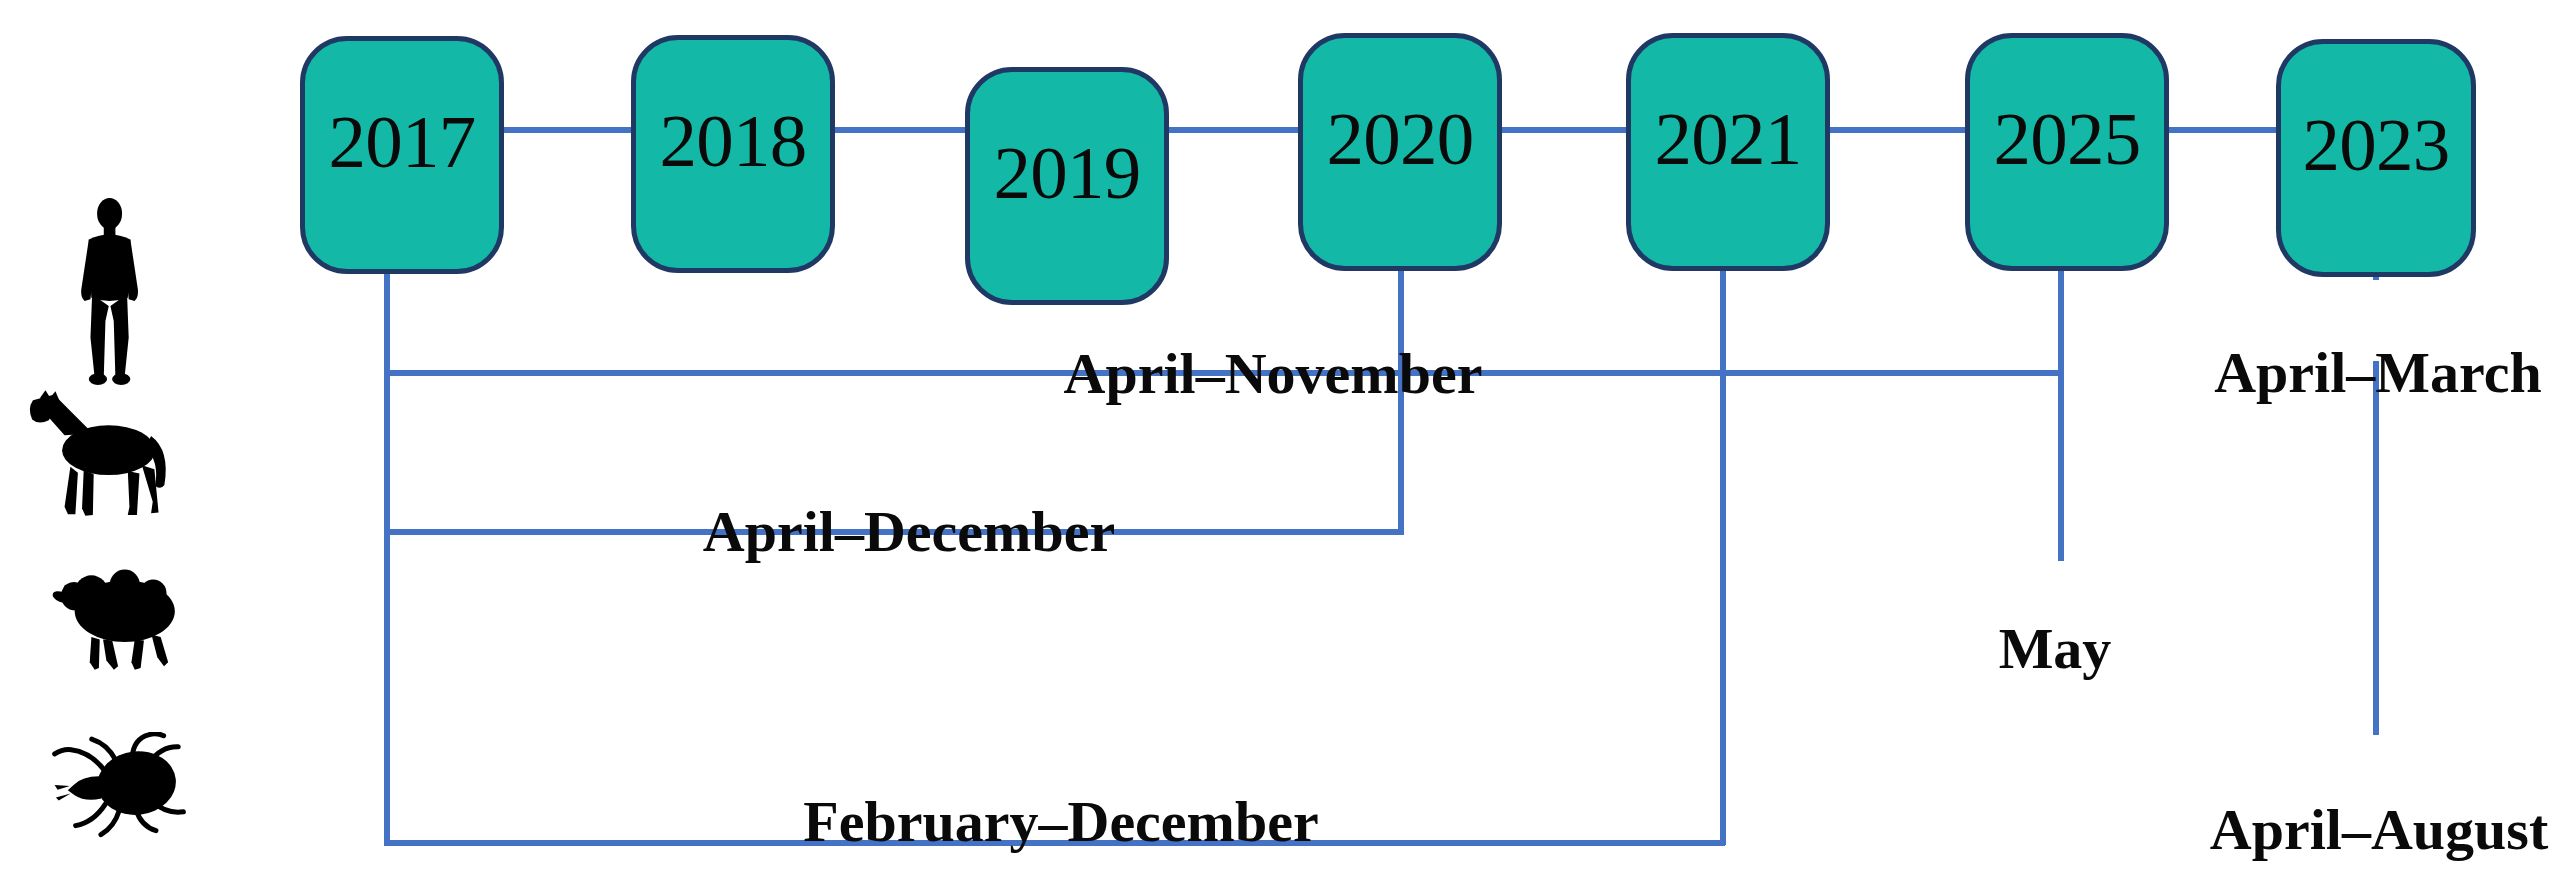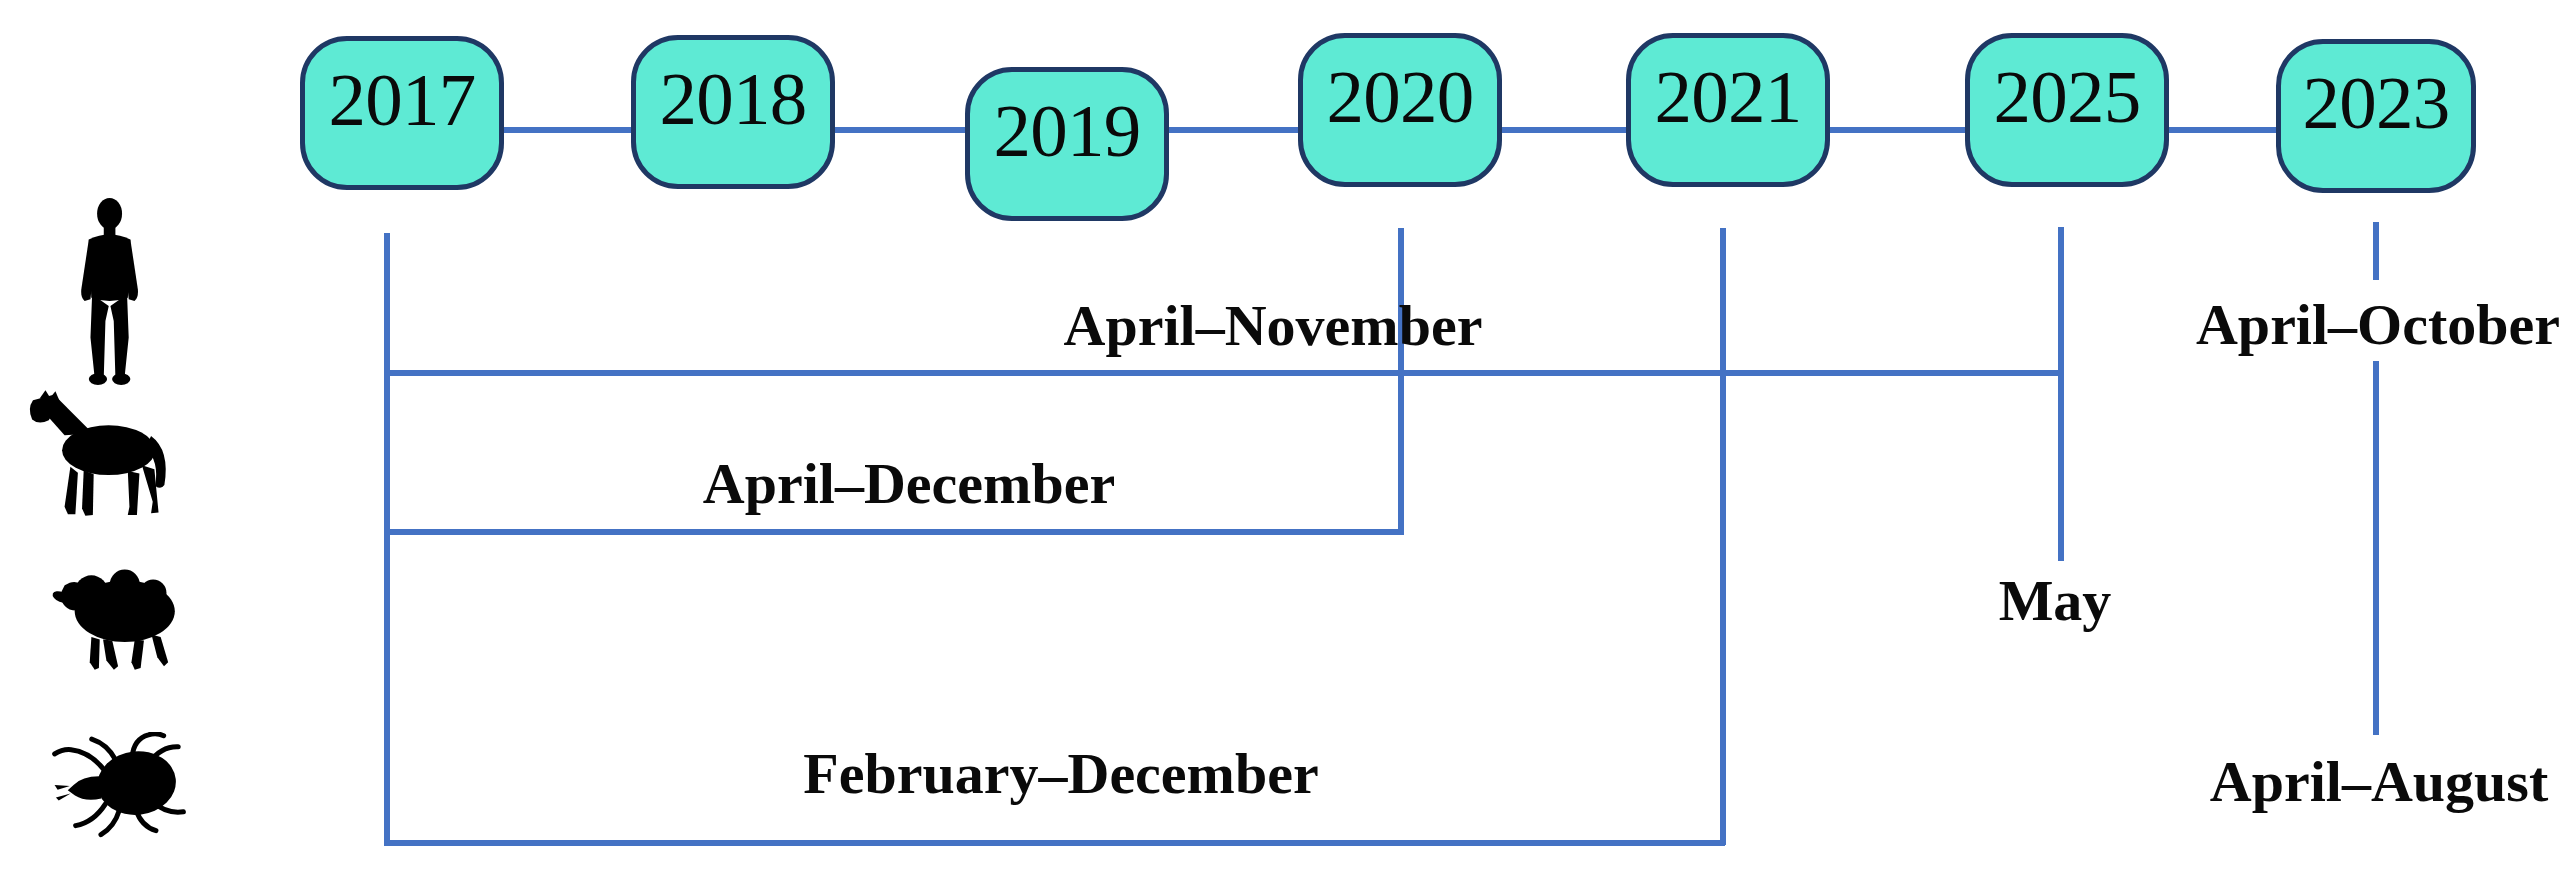--- a/index.html
+++ b/index.html
@@ -7,25 +7,25 @@
     position:relative;
     width:2576px;
     height:880px;
     background:#ffffff;
     overflow:hidden;
     font-family:"Liberation Serif", serif;
   }
   .yearbox{
     position:absolute;
     width:204px;
-    height:154px;
+    height:238px;
     box-sizing:border-box;
     border:5.8px solid #1F3864;
     border-radius:47px;
-    background:#5eead4;
+    background:#14b8a6;
     display:flex;
     align-items:center;
     justify-content:center;
     padding-bottom:27px;
     font-size:75px;
     letter-spacing:-0.8px;
     color:#0a0a0a;
     z-index:3;
   }
   .hline,.vline{position:absolute;background:#4472C4;z-index:1;}
@@ -33,20 +33,21 @@
   .vline{width:5.8px;}
   .plabel{
     position:absolute;
     transform:translateX(-50%);
     font-weight:700;
     font-size:58px;
     line-height:1;
     color:#0a0a0a;
     white-space:nowrap;
     z-index:4;
+    margin-top:48px;
   }
   .icon{position:absolute;z-index:2;}
 </style>
 </head>
 <body>
 
 <div id="canvas">
 
   <div class="yearbox" style="left:300px;top:36px;">2017</div>
   <div class="yearbox" style="left:631px;top:35px;">2018</div>
@@ -68,21 +69,21 @@
   <div class="vline" style="left:1720px;top:228px;height:617px;"></div>
   <div class="vline" style="left:2058px;top:227px;height:334px;"></div>
   <div class="vline" style="left:2373px;top:222px;height:58px;"></div>
   <div class="vline" style="left:2373px;top:361px;height:374px;"></div>
 
   <div class="hline" style="left:384px;top:370px;width:1680px;"></div>
   <div class="hline" style="left:384px;top:529px;width:1020px;"></div>
   <div class="hline" style="left:384px;top:840px;width:1341px;"></div>
 
   <div class="plabel" style="left:1273px;top:297px;">April–November</div>
-  <div class="plabel" style="left:2378px;top:296px;">April–October</div>
+  <div class="plabel" style="left:2378px;top:296px;">April–March</div>
   <div class="plabel" style="left:909px;top:455px;">April–December</div>
   <div class="plabel" style="left:2055px;top:572px;">May</div>
   <div class="plabel" style="left:1061px;top:745px;">February–December</div>
   <div class="plabel" style="left:2379px;top:753px;">April–August</div>
 
   <svg class="icon" style="left:78px;top:196px;" width="64" height="190" viewBox="0 0 77 228">
     <g fill="#000000">
       <ellipse cx="38" cy="21" rx="15" ry="19"></ellipse>
       <rect x="31" y="34" width="14" height="14"></rect>
       <path d="M13,52 Q38,40 63,52 L60,122 Q38,130 16,122 Z"></path>

